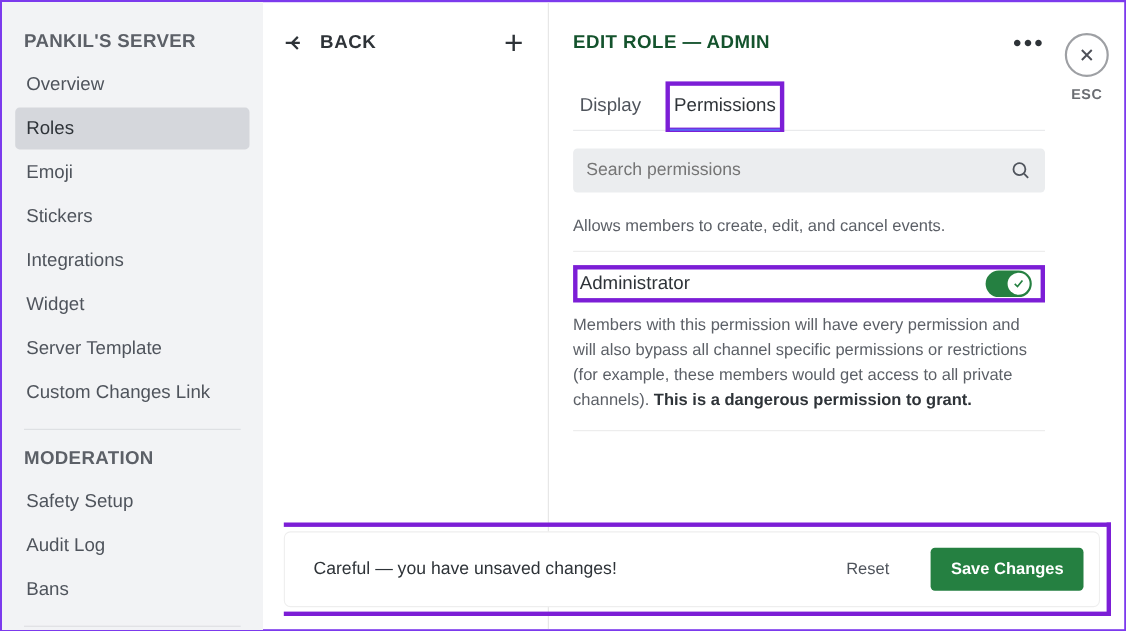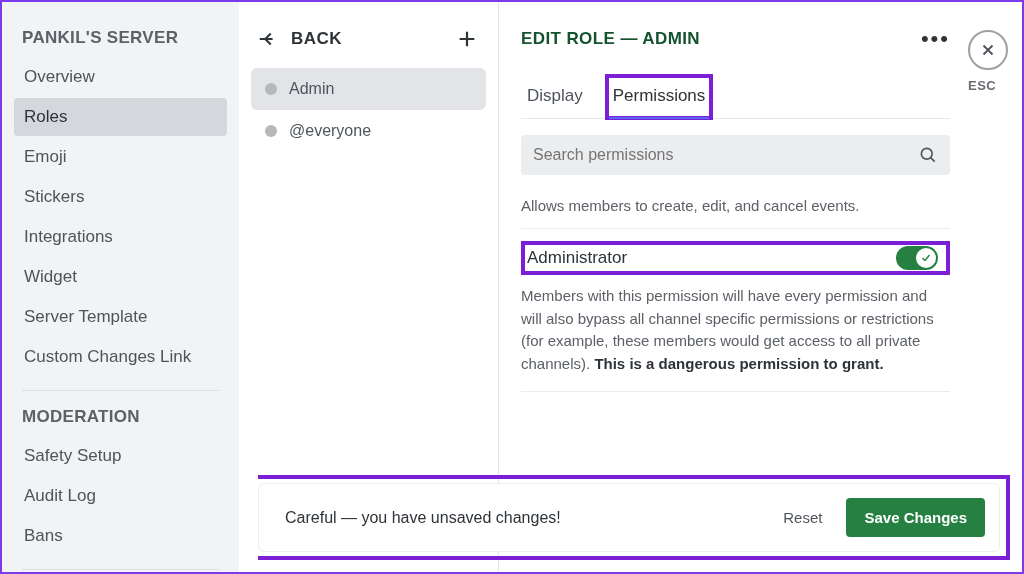--- a/index.html
+++ b/index.html
@@ -50,28 +50,28 @@
 .perm-name { font-size: 17px; color: #2e3338; }
 .toggle { width: 42px; height: 24px; border-radius: 14px; background: #258041; position: relative; cursor: pointer; }
 .toggle-knob { position: absolute; right: 2px; top: 2px; width: 20px; height: 20px; border-radius: 50%; background: #fff; display: flex; align-items: center; justify-content: center; }
 .toggle-knob svg { width: 12px; height: 12px; color: #258041; }
 
 .perm-desc { font-size: 15px; color: #5c6067; line-height: 1.5; margin-top: 10px; }
 .perm-desc b { color: #2e3338; }
 .after-line { border-bottom: 1px solid #ececec; margin-top: 16px; }
 
 
-.close-area { position: absolute; top: 28px; right: 14px; }
+.close-area { position: absolute; top: 28px; right: 14px; text-align: center; }
 .close-circle { width: 40px; height: 40px; border-radius: 50%; border: 2px solid #9ea0a4; display: flex; align-items: center; justify-content: center; cursor: pointer; }
 .close-circle svg { width: 18px; height: 18px; color: #4e5058; }
 .esc-label { font-size: 13px; font-weight: 700; color: #6a6d72; margin-top: 8px; letter-spacing: 0.5px; }
 
 
 .savebar-wrap { position: absolute; left: 256px; right: 12px; bottom: 12px; border: 4px solid #7c1ed6; padding: 4px 6px 4px 0; border-left-width: 0; }
-.savebar { background: #fff; border: 1px solid #eee; border-radius: 6px; display: flex; align-items: center; padding: 14px 14px 14px 26px; gap: 14px; }
+.savebar { background: #fff; border: 1px solid #eee; border-radius: 6px; display: flex; align-items: center; padding: 14px 14px 14px 26px; gap: 28px; }
 .save-msg { flex: 1; font-size: 16px; color: #2e3338; }
 .reset { font-size: 15px; color: #4f545c; cursor: pointer; padding: 8px 10px; }
 .savebtn { background: #258041; color: #fff; border: 0; font-size: 15px; font-weight: 600; padding: 11px 18px; border-radius: 4px; cursor: pointer; text-align: center; }
 </style>
 </head>
 <body>
 
 <div class="layout">
 
   <div class="sidebar">
@@ -97,30 +97,20 @@
     <div class="mid-top">
       <div class="back">
         <svg viewBox="0 0 24 24" fill="none" stroke="currentColor" stroke-width="2.2">
             <path d="M15 6l-6 6 6 6M3 12h14"></path>
           </svg>
         <span class="back-label">BACK</span>
       </div>
       <svg class="plus" viewBox="0 0 24 24" fill="none" stroke="currentColor" stroke-width="2.4">
           <path d="M12 4v16M4 12h16"></path>
         </svg>
-    </div>
-    <div class="role-list">
-      <div class="role-item active">
-        <span class="role-dot"></span>
-        <span>Admin</span>
-      </div>
-      <div class="role-item">
-        <span class="role-dot"></span>
-        <span>@everyone</span>
-      </div>
     </div>
   </div>
 
   <div class="main">
     <div class="main-title-row">
       <div class="main-title">EDIT ROLE — ADMIN</div>
       <div class="more-dots">•••</div>
     </div>
 
     <div class="tabs">

